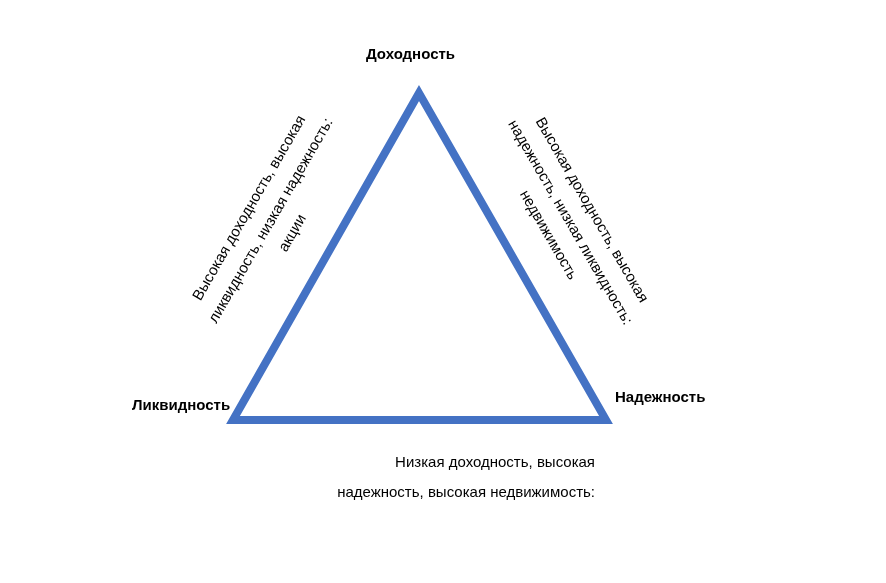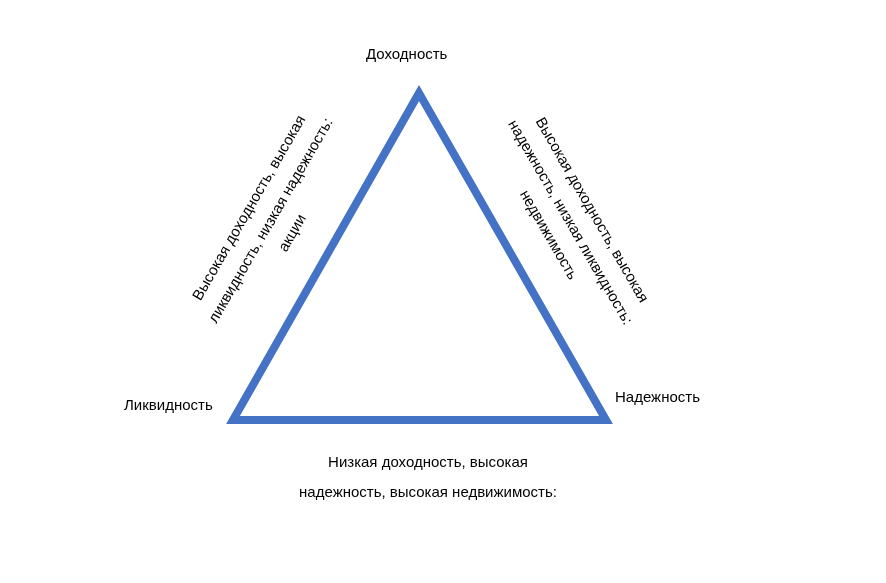--- a/index.html
+++ b/index.html
@@ -25,20 +25,21 @@
     .triangle-svg {
       position: absolute;
       left: 0;
       top: 0;
     }
     .vertex-label {
       position: absolute;
       font-size: 15px;
       line-height: 18px;
       white-space: nowrap;
+      font-weight: bold;
     }
     .side-label {
       position: absolute;
       font-size: 15px;
       line-height: 25px;
       text-align: center;
       white-space: nowrap;
     }
     .side-label .line { display: block; }
   </style>
@@ -46,38 +47,38 @@
 <body>
 
 <div class="diagram">
 
   <svg class="triangle-svg" width="886" height="583" viewBox="0 0 886 583">
     <polygon points="419,93 233,420 606,420" fill="none" stroke="#4472C4" stroke-width="8" stroke-linejoin="miter" stroke-miterlimit="10"></polygon>
   </svg>
 
   <div class="vertex-label" style="left:366px; top:45px;">Доходность</div>
 
-  <div class="vertex-label" style="left:124px; top:396px;">Ликвидность</div>
+  <div class="vertex-label" style="left:132px; top:396px;">Ликвидность</div>
 
   <div class="vertex-label" style="left:615px; top:388px;">Надежность</div>
 
   <div class="side-label" style="left:270px; top:220px; width:0; height:0;">
     <div style="position:absolute; left:0; top:0; transform: translate(-50%,-50%) rotate(-60deg); text-align:center;">
       <span class="line">Высокая доходность, высокая</span>
       <span class="line">ликвидность, низкая надежность:</span>
       <span class="line">акции</span>
     </div>
   </div>
 
   <div class="side-label" style="left:571px; top:222px; width:0; height:0;">
     <div style="position:absolute; left:0; top:0; transform: translate(-50%,-50%) rotate(60deg); text-align:center;">
       <span class="line">Высокая доходность, высокая</span>
       <span class="line">надежность, низкая ликвидность:</span>
       <span class="line">недвижимость</span>
     </div>
   </div>
 
-  <div class="side-label" style="left:268px; top:447px; width:320px; line-height:30px;">
+  <div class="side-label" style="left:275px; top:447px; width:320px; line-height:30px;text-align:right;">
     <span class="line">Низкая доходность, высокая</span>
     <span class="line">надежность, высокая недвижимость:</span>
   </div>
 
 </div>
 
 </body></html>

